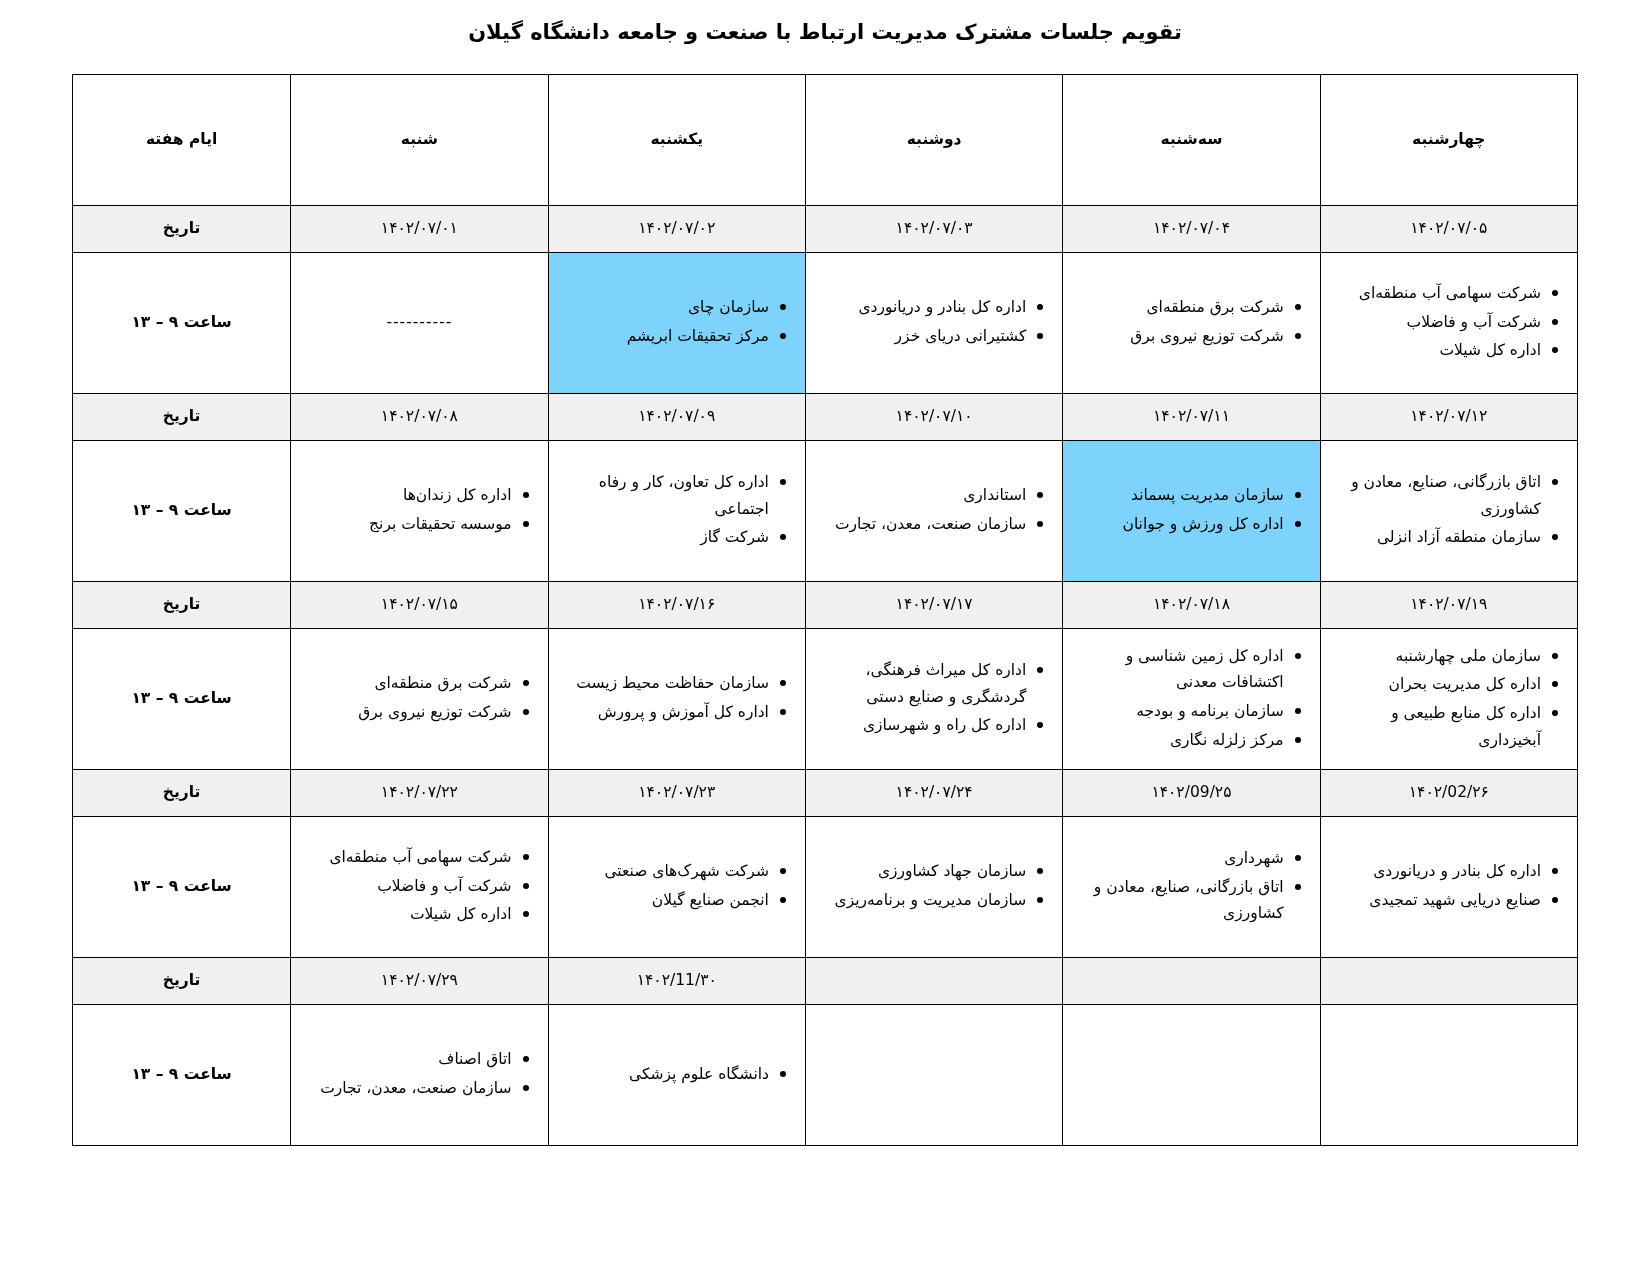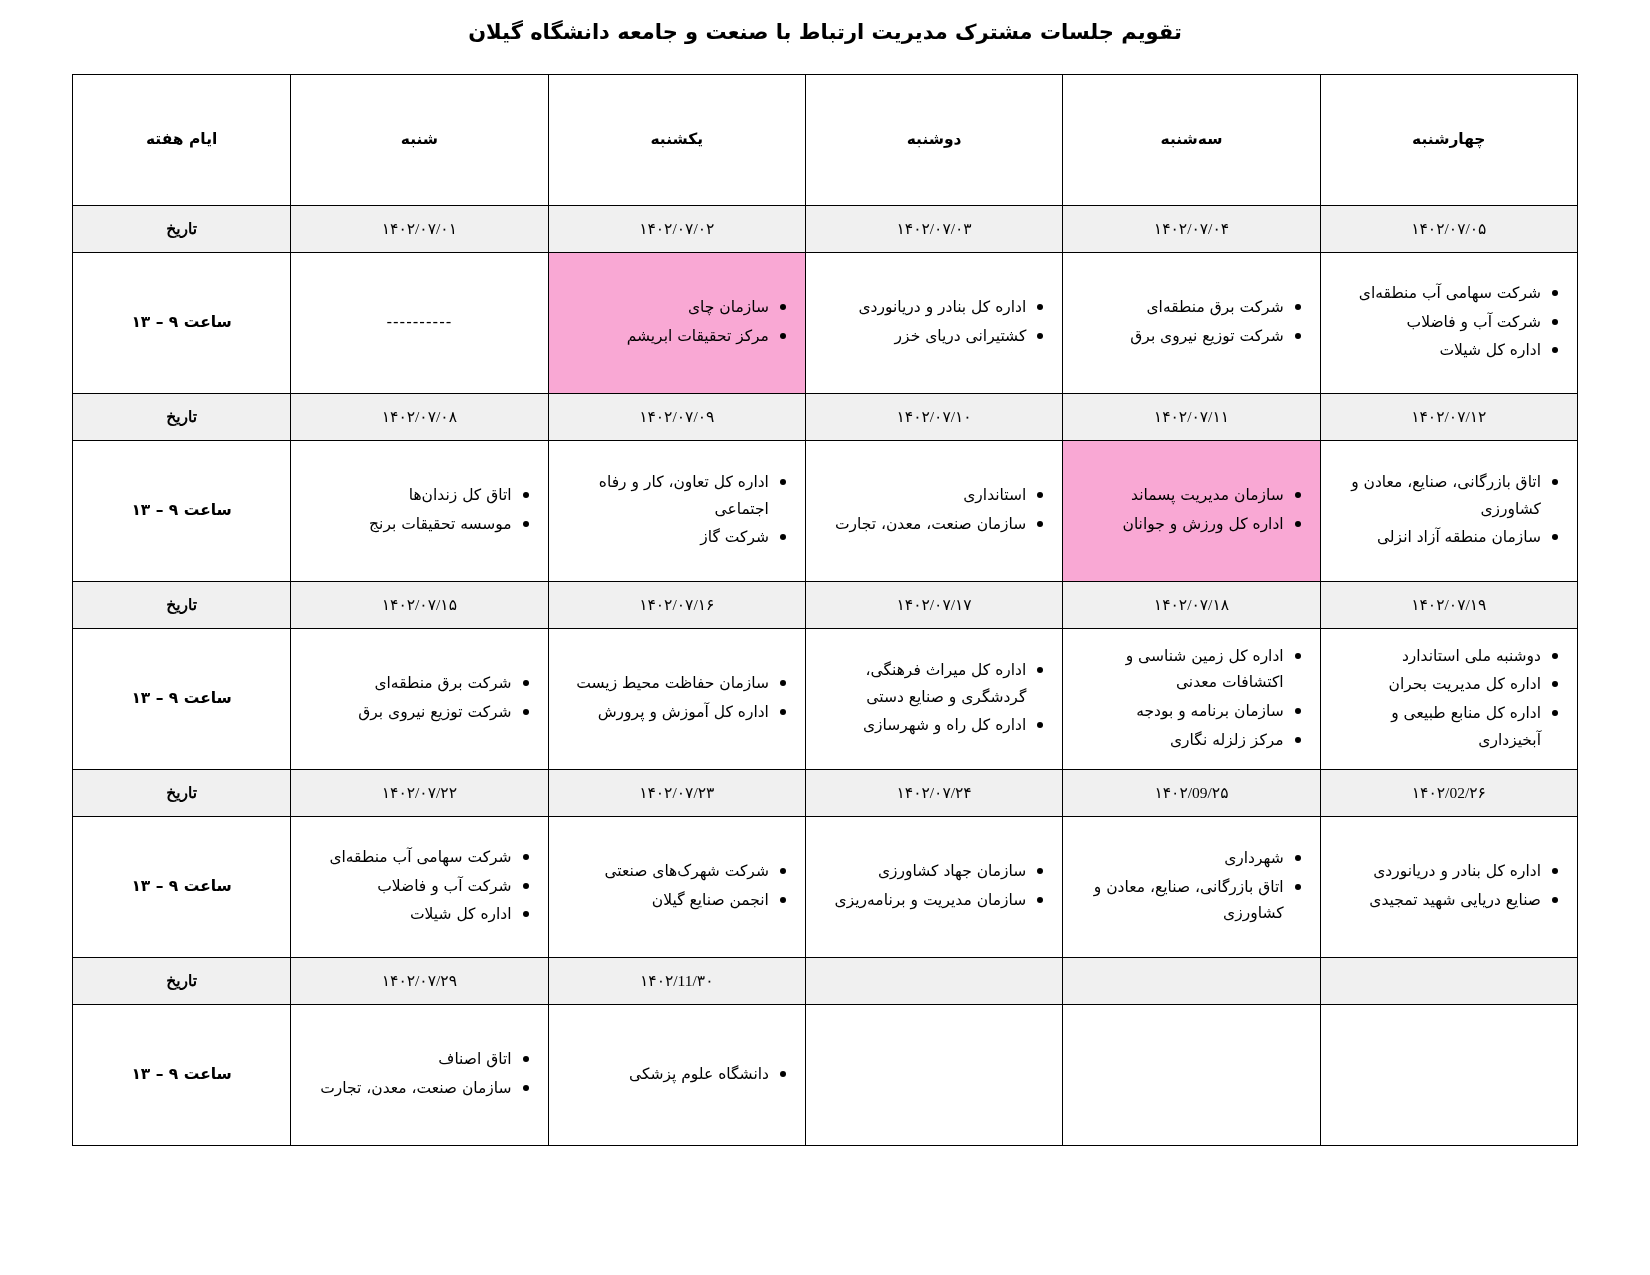--- a/index.html
+++ b/index.html
@@ -54,39 +54,38 @@
     font-weight: bold;
     font-size: 16px;
     border-radius: 23px;
   }
   .date-row td {
     height: 34px;
     text-align: center;
     background: #f0f0f0;
     font-size: 15px;
     padding: 3px 6px;
-    font-family: Liberation Serif, serif;
   }
   .date-row td.label-cell {
     font-weight: bold;
     background: #f0f0f0;
   }
   .date-row td.empty-cell {
     background: #f0f0f0;
   }
   .slot-row td {
     height: 128px;
   }
   td.label-cell {
     text-align: center;
     font-weight: bold;
     font-size: 16px;
   }
   td.shaded {
-    background: #f9a8d4;
+    background: #7dd3fc;
   }
   ul.items {
     list-style: none;
     margin: 0;
     padding: 0 26px 0 0;
     text-align: right;
   }
   ul.items li {
     position: relative;
     margin: 0 0 2px 0;
@@ -204,38 +203,38 @@
               </ul>
             </td>
             <td>
               <ul class="items">
                 <li>اداره کل تعاون، کار و رفاه اجتماعی</li>
                 <li>شرکت گاز</li>
               </ul>
             </td>
             <td>
               <ul class="items">
-                <li>اتاق کل زندان‌ها</li>
+                <li>اداره کل زندان‌ها</li>
                 <li>موسسه تحقیقات برنج</li>
               </ul>
             </td>
             <td class="label-cell">ساعت ۹ – ۱۳</td>
           </tr>
           <tr class="date-row">
             <td>۱۴۰۲/۰۷/۱۹</td>
             <td>۱۴۰۲/۰۷/۱۸</td>
             <td>۱۴۰۲/۰۷/۱۷</td>
             <td>۱۴۰۲/۰۷/۱۶</td>
             <td>۱۴۰۲/۰۷/۱۵</td>
             <td class="label-cell">تاریخ</td>
           </tr>
           <tr class="slot-row">
             <td>
               <ul class="items">
-                <li>دوشنبه ملی استاندارد</li>
+                <li>سازمان ملی چهارشنبه</li>
                 <li>اداره کل مدیریت بحران</li>
                 <li>اداره کل منابع طبیعی و آبخیزداری</li>
               </ul>
             </td>
             <td>
               <ul class="items">
                 <li>اداره کل زمین شناسی و اکتشافات معدنی</li>
                 <li>سازمان برنامه و بودجه</li>
                 <li>مرکز زلزله نگاری</li>
               </ul>

